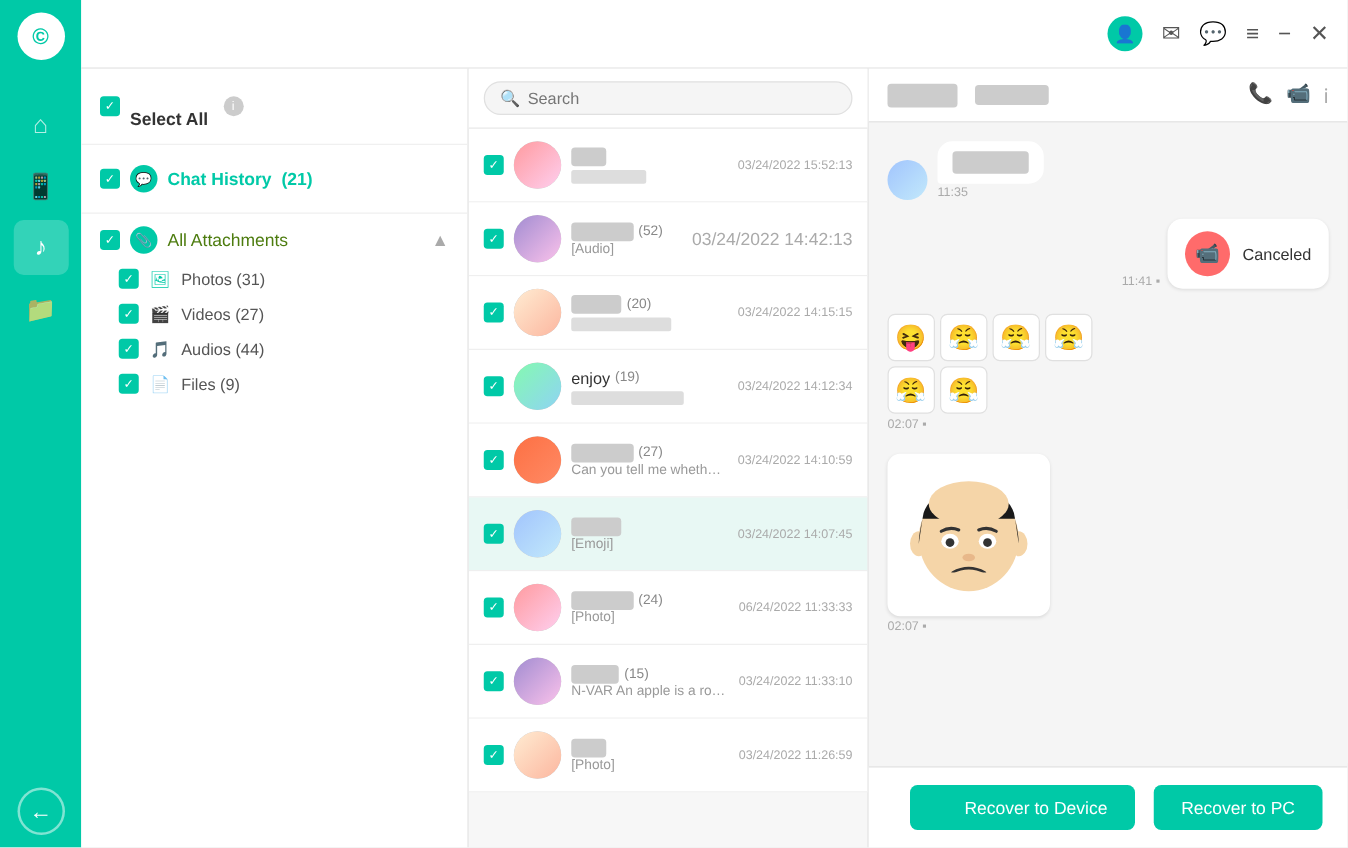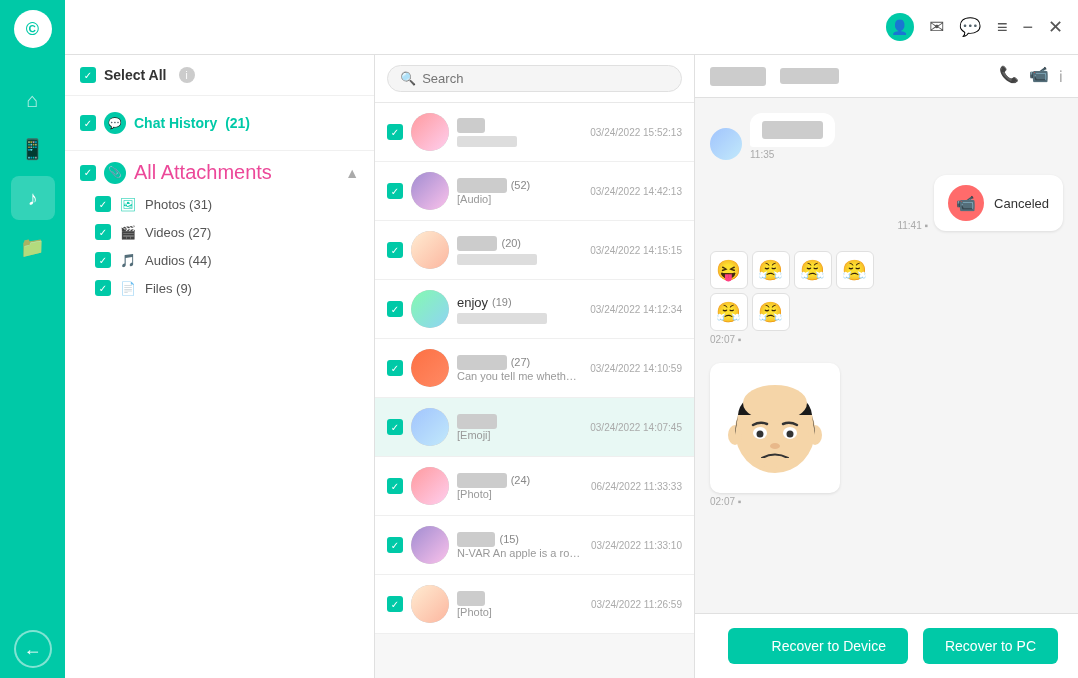--- a/index.html
+++ b/index.html
@@ -24,31 +24,31 @@
     .title-icon { width: 28px; height: 28px; border-radius: 50%; background: #00c9a7; display: flex; align-items: center; justify-content: center; color: white; font-size: 14px; cursor: pointer; }
     .title-icon-plain { color: #555; font-size: 18px; cursor: pointer; }
 
     
     .content-area { flex: 1; display: flex; }
 
     
     .left-panel { width: 310px; background: white; border-right: 1px solid #e0e0e0; display: flex; flex-direction: column; }
     .select-all-row { display: flex; align-items: center; padding: 12px 15px; gap: 8px; border-bottom: 1px solid #f0f0f0; }
     .checkbox { width: 16px; height: 16px; background: #00c9a7; border-radius: 3px; display: flex; align-items: center; justify-content: center; color: white; font-size: 10px; flex-shrink: 0; }
-    .select-all-text { font-size: 14px; font-weight: 600; color: #333; }
+    .select-all-text { font-size: 14px; font-weight: 600; color: #333; margin-top: 20px; }
     .info-icon { width: 16px; height: 16px; border-radius: 50%; background: #ccc; color: white; font-size: 10px; display: flex; align-items: center; justify-content: center; cursor: pointer; margin-left: 4px; }
 
     .tree-section { padding: 8px 0; border-bottom: 1px solid #f0f0f0; }
     .tree-item { display: flex; align-items: center; padding: 8px 15px; gap: 8px; cursor: pointer; }
     .tree-icon { width: 22px; height: 22px; border-radius: 50%; background: #00c9a7; display: flex; align-items: center; justify-content: center; color: white; font-size: 11px; flex-shrink: 0; }
     .tree-label { font-size: 14px; color: #00c9a7; font-weight: 600; flex: 1; }
 
     .attachments-section { padding: 4px 0; }
     .attach-header { display: flex; align-items: center; padding: 6px 15px; gap: 8px; cursor: pointer; }
-    .attach-label { font-size: 20px; color: #ec4899; font-weight: 500; flex: 1; }
+    .attach-label { font-size: 14px; color: #4d7c0f; font-weight: 500; flex: 1; }
     .attach-sub { display: flex; flex-direction: column; }
     .attach-sub-item { display: flex; align-items: center; padding: 5px 15px 5px 30px; gap: 8px; }
     .attach-sub-icon { width: 18px; height: 18px; display: flex; align-items: center; justify-content: center; color: #00c9a7; font-size: 13px; }
     .attach-sub-label { font-size: 13px; color: #555; }
 
     
     .middle-panel { width: 320px; background: #f7f7f7; border-right: 1px solid #e0e0e0; display: flex; flex-direction: column; }
     .search-bar { padding: 10px 12px; background: white; border-bottom: 1px solid #e8e8e8; }
     .search-input-wrap { display: flex; align-items: center; background: #f5f5f5; border: 1px solid #e0e0e0; border-radius: 20px; padding: 5px 12px; gap: 6px; }
     .search-icon { color: #aaa; font-size: 13px; }
@@ -209,21 +209,21 @@
             <div class="chat-avatar">
                 <div style="width:100%;height:100%;border-radius:50%;background:linear-gradient(135deg,#a18cd1,#fbc2eb);"></div>
               </div>
             <div class="chat-info">
               <div class="chat-name-row">
                 <span class="chat-name" style="background:#ccc;color:transparent;border-radius:3px;">██ ███</span>
                 <span class="chat-count">(52)</span>
               </div>
               <div class="chat-preview" style="color:#999;font-size:11px;">[Audio]</div>
             </div>
-            <span class="chat-time" style="font-size:10px;color:#aaa;">03/24/2022 14:42:13</span>
+            <span class="chat-time" style="font-size:14px;color:#aaa;">03/24/2022 14:42:13</span>
           </div>
 
           <div class="chat-item">
             <div class="checkbox">✓</div>
             <div class="chat-avatar">
                 <div style="width:100%;height:100%;border-radius:50%;background:linear-gradient(135deg,#ffecd2,#fcb69f);"></div>
               </div>
             <div class="chat-info">
               <div class="chat-name-row">
                 <span class="chat-name" style="background:#ccc;color:transparent;border-radius:3px;">██ ██</span>

